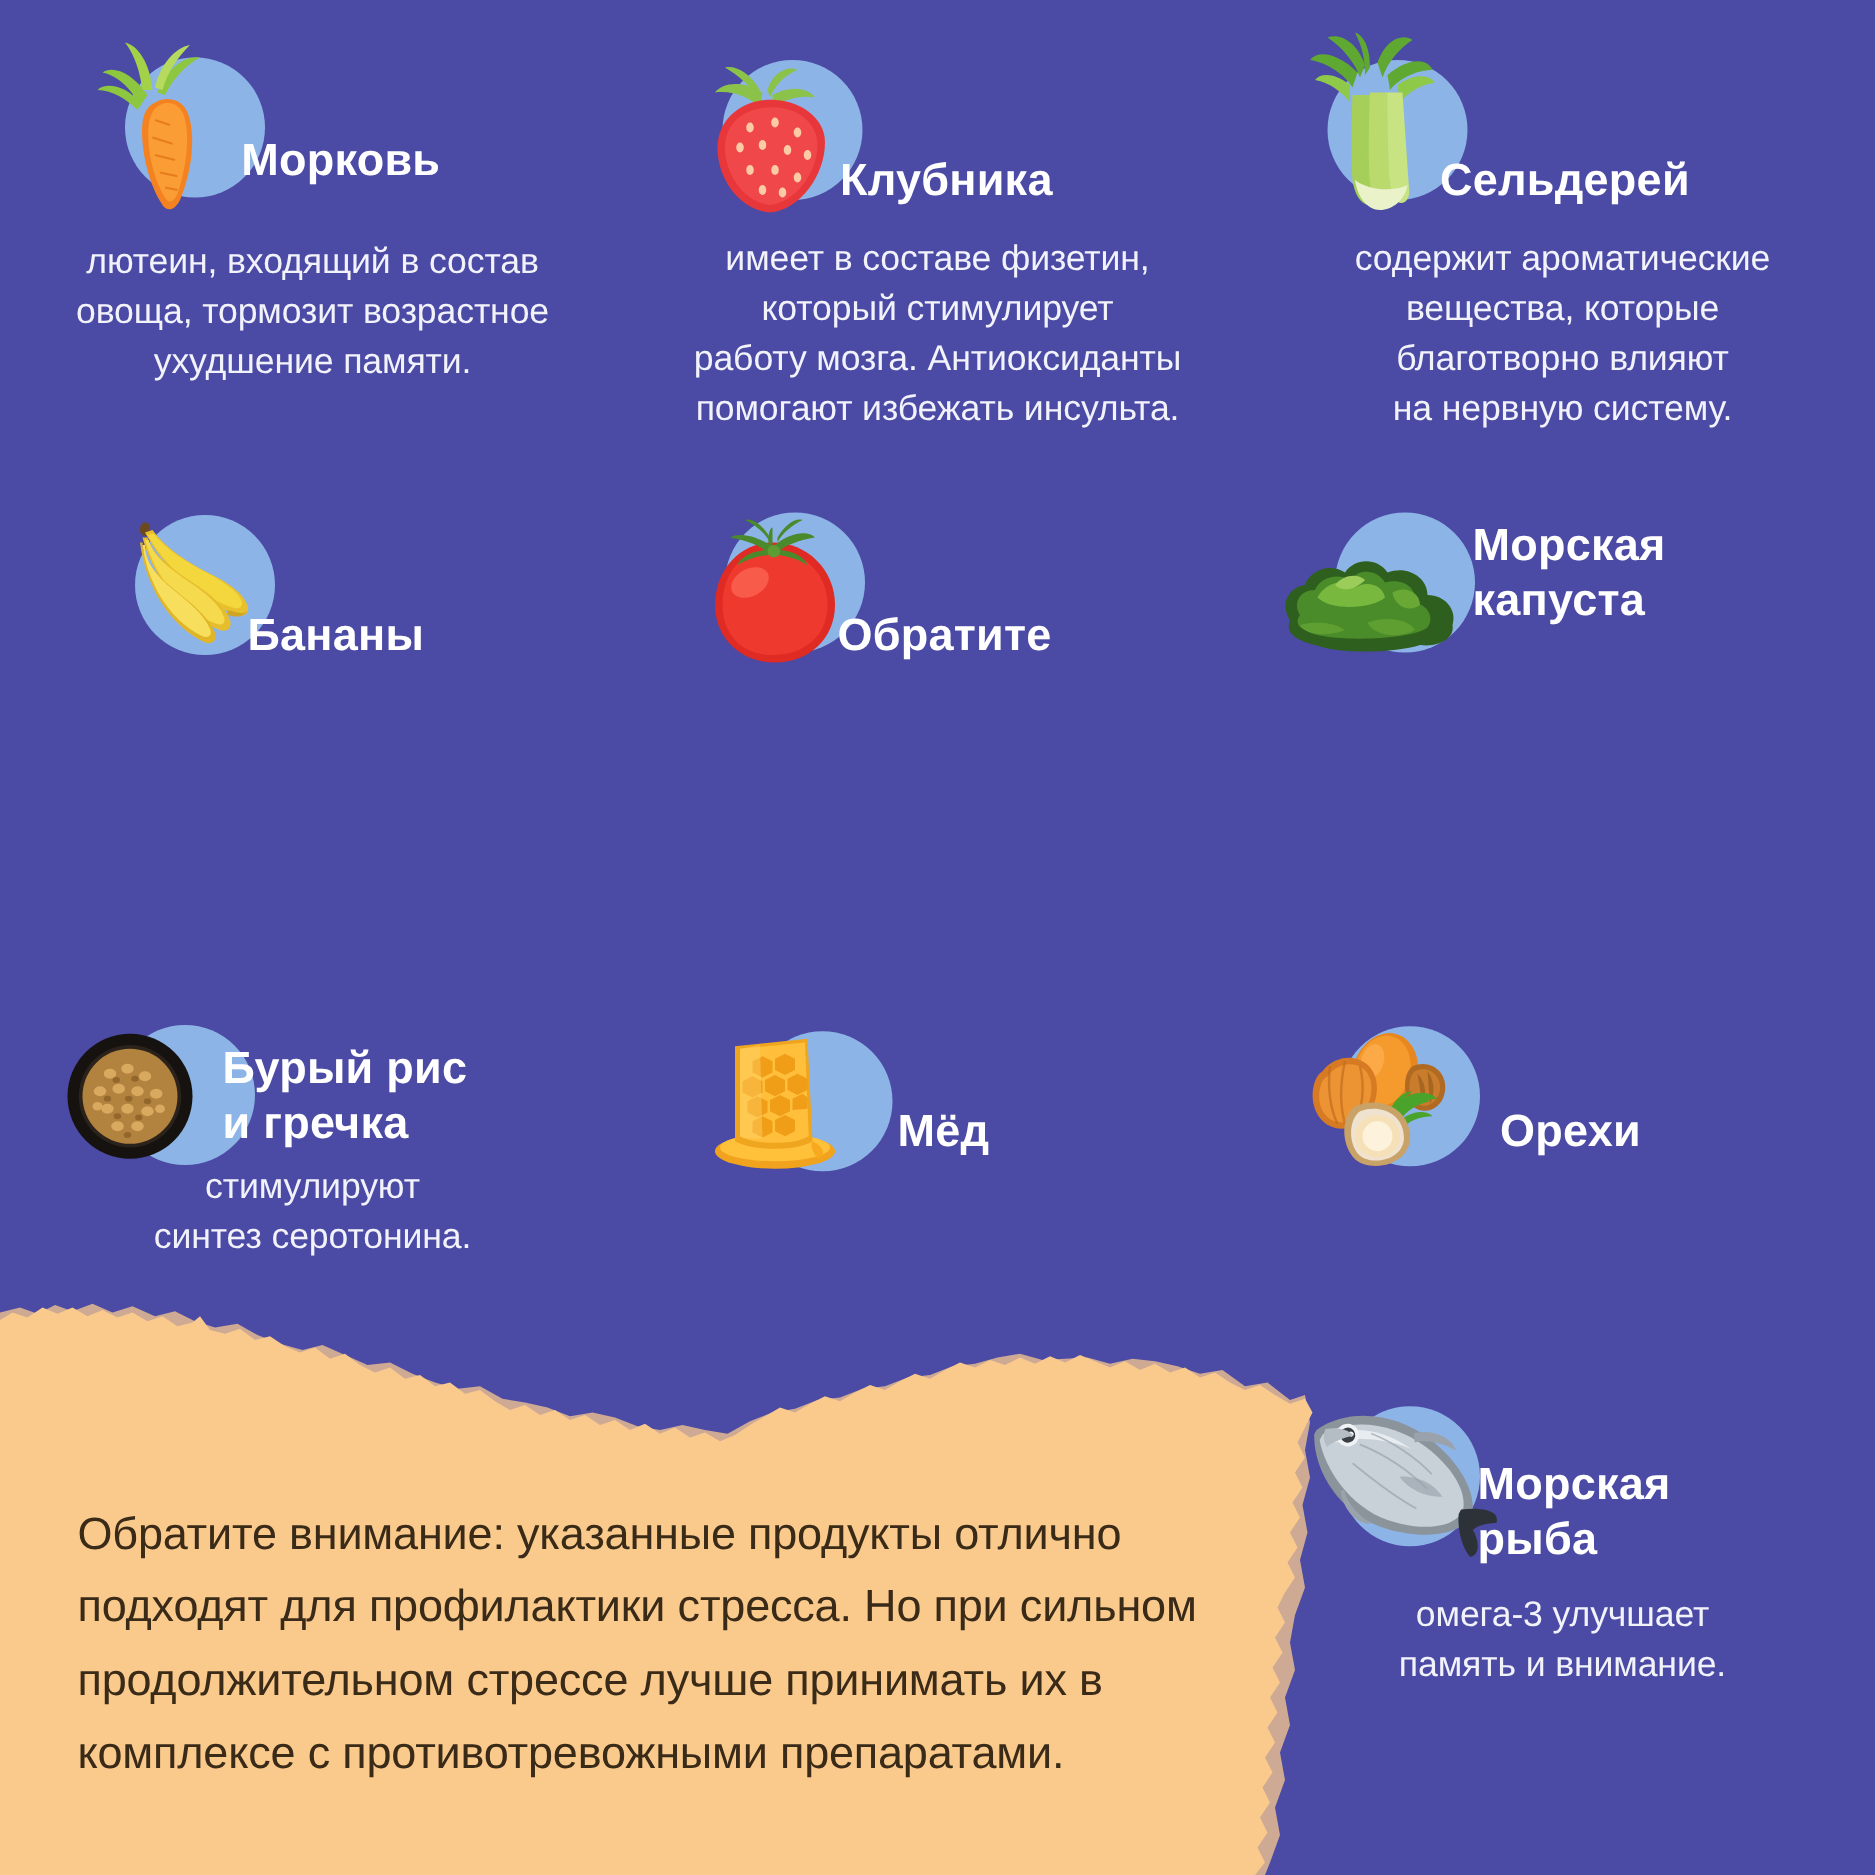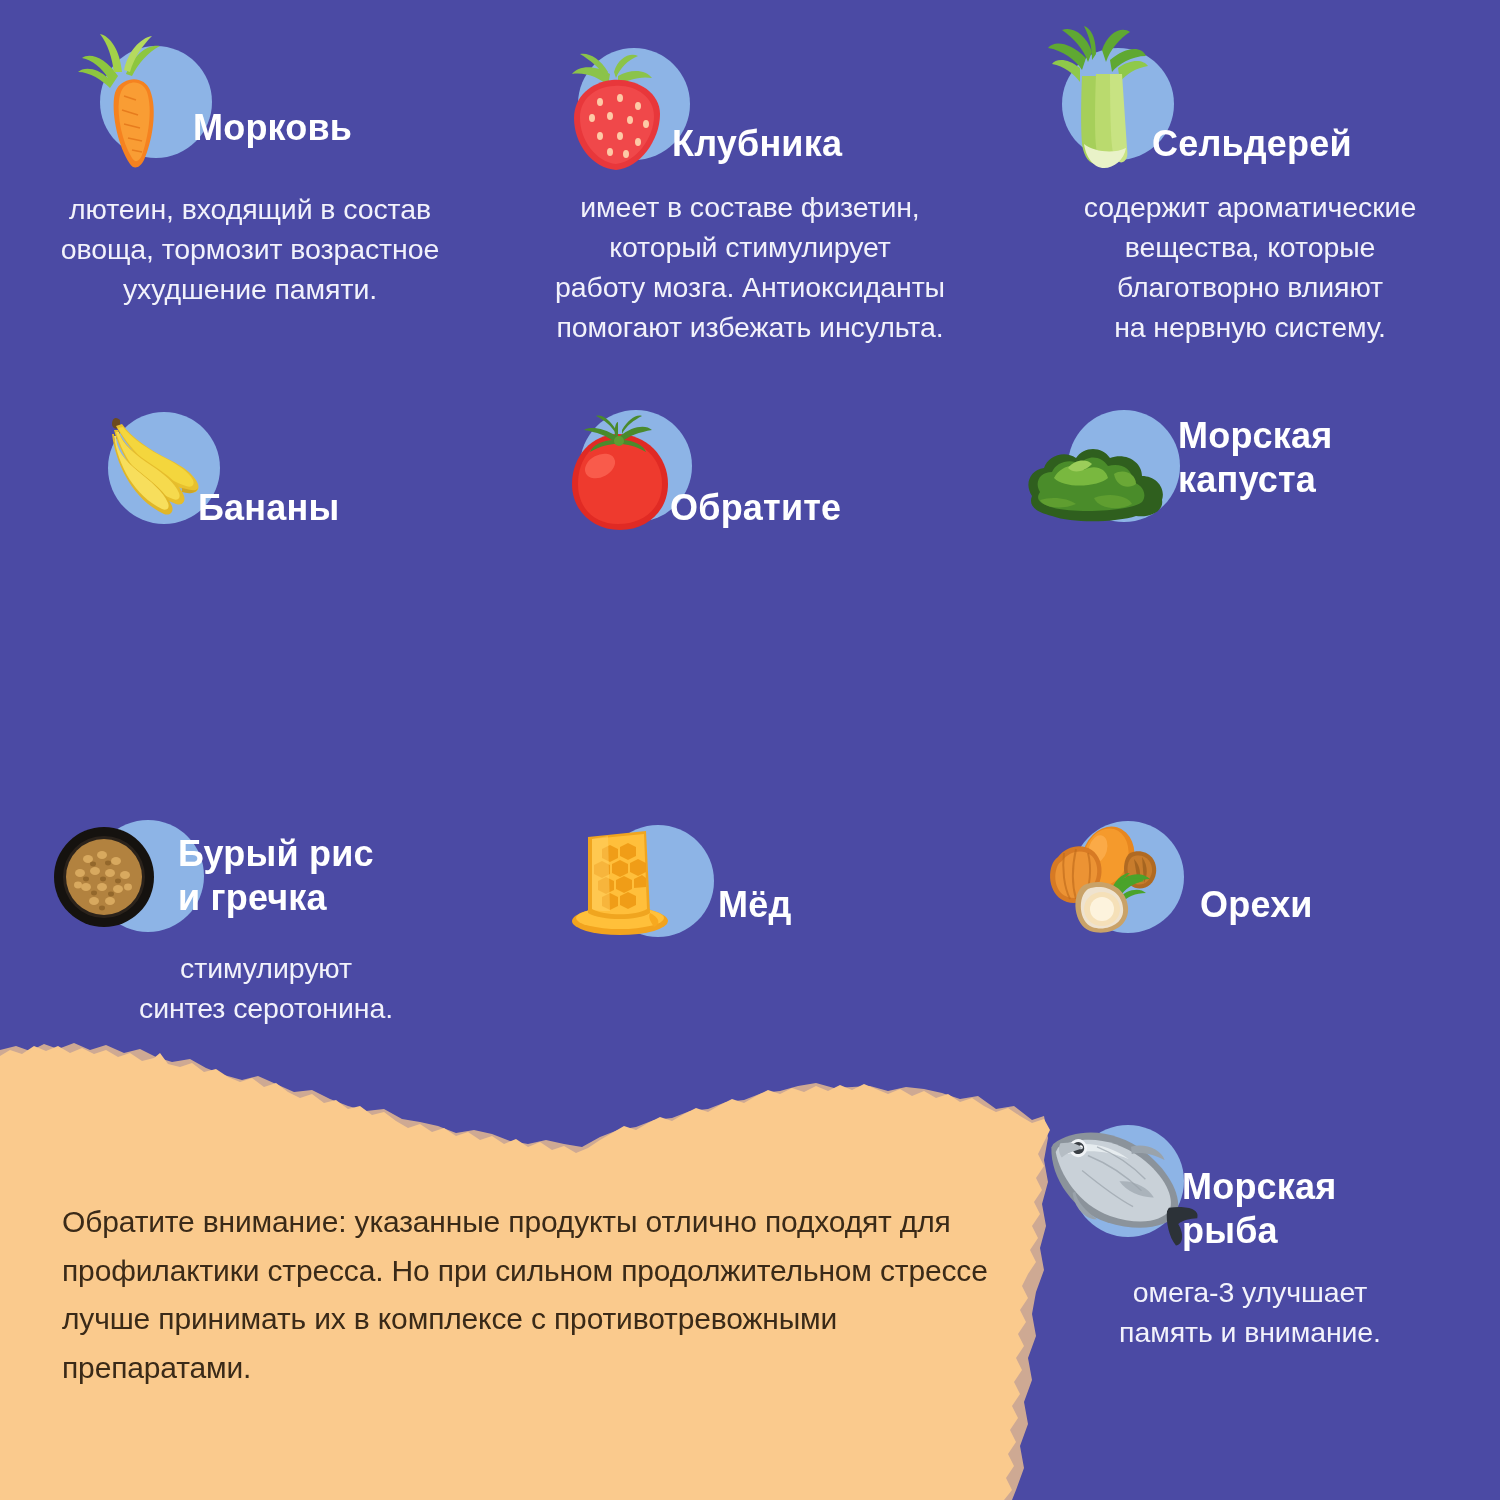--- a/index.html
+++ b/index.html
@@ -10,21 +10,21 @@
     overflow:hidden;position:relative;
   }
   .board{position:absolute;inset:0;}
 
   
   .torn-wrap{position:absolute;left:0;top:1020px;width:1180px;height:480px;}
   .torn-wrap svg{display:block;width:100%;height:100%;}
 
   .note{
     position:absolute;left:62px;top:1198px;width:960px;
-    color:#3a2a18;font-size:30px;line-height:1.62;
+    color:#3a2a18;font-size:36px;line-height:1.62;
     font-family:"Liberation Sans","DejaVu Sans",sans-serif;
     letter-spacing:-0.15px;
   }
 
   
   .card{position:absolute;}
   .circle{
     position:absolute;border-radius:50%;
     background:#8db4e6;
   }
@@ -270,21 +270,21 @@
             <ellipse cx="55" cy="56" rx="3" ry="2.4"></ellipse>
           <ellipse cx="70" cy="58" rx="3" ry="2.4"></ellipse>
             <ellipse cx="46" cy="70" rx="3" ry="2.4"></ellipse>
           <ellipse cx="63" cy="71" rx="3" ry="2.4"></ellipse>
             <ellipse cx="54" cy="85" rx="3" ry="2.4"></ellipse>
         </g>
       </svg>
     </div>
     <div class="title" style="left:178px;top:27px;width:300px;text-align:left;">Бурый рис
 и гречка</div>
-    <div class="desc" style="left:0;top:144px;width:500px;padding-left:16px;">стимулируют
+    <div class="desc" style="left:0;top:125px;width:500px;">стимулируют
 синтез серотонина.</div>
   </div>
 
   <div class="card" style="left:500px;top:805px;width:500px;height:260px;">
     <div class="circle" style="left:102px;top:20px;width:112px;height:112px;"></div>
     <div class="pic" style="left:58px;top:16px;">
       <svg width="130" height="120" viewBox="0 0 130 120">
         <ellipse cx="62" cy="100" rx="48" ry="14" fill="#f2a31e"></ellipse>
         <ellipse cx="62" cy="97" rx="44" ry="11" fill="#ffc03a"></ellipse>
         <path d="M30 16 L88 10 L92 92 C80 100 44 100 30 92 Z" fill="#f0a51f"></path>

